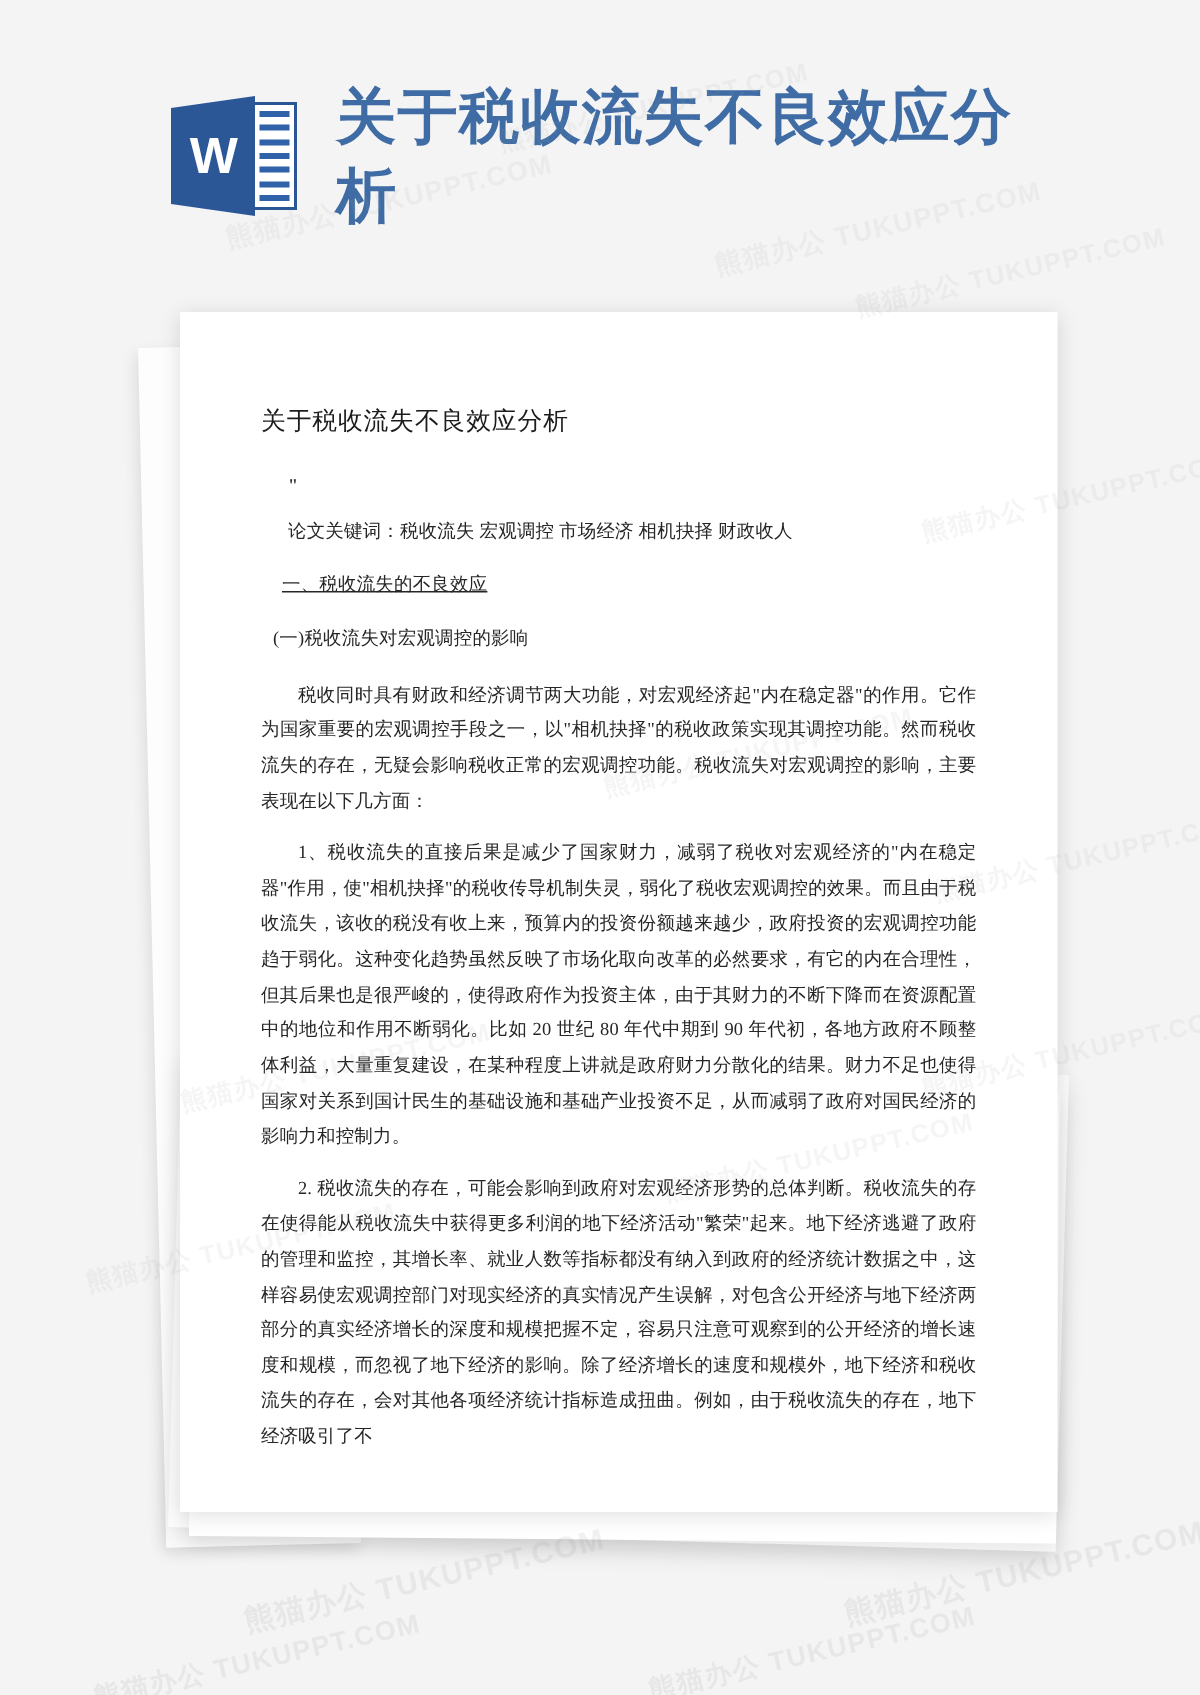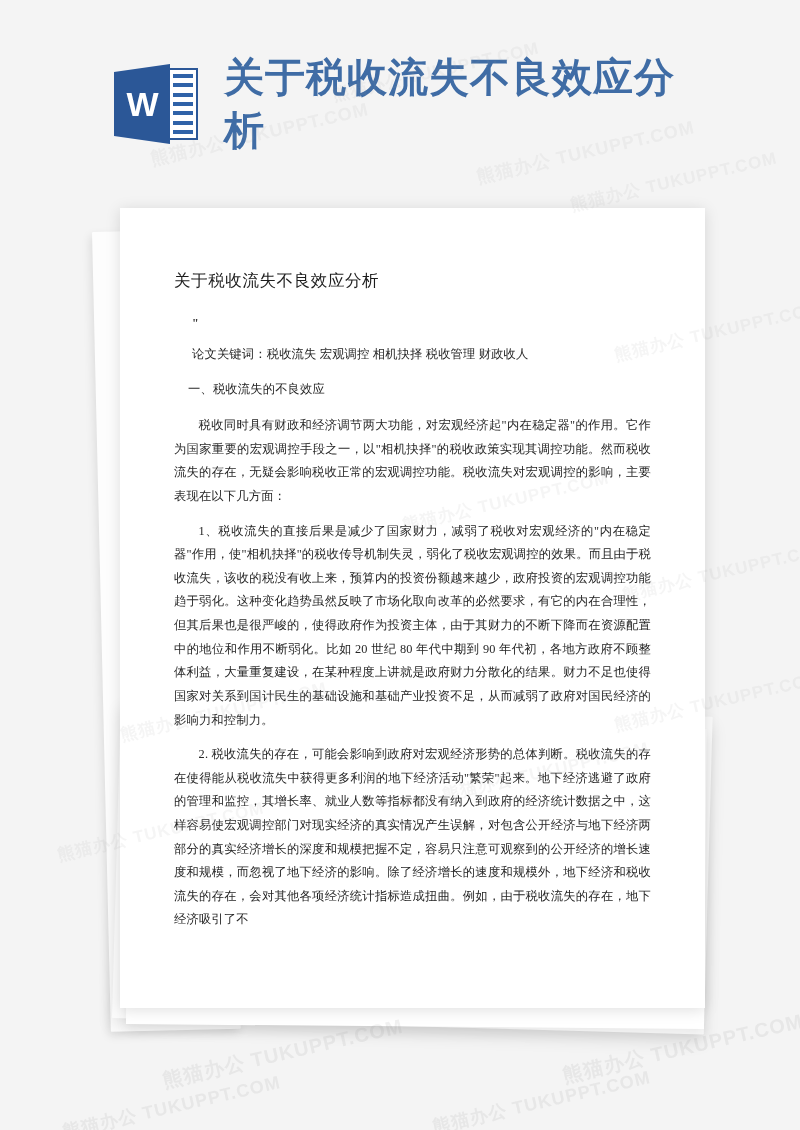--- a/index.html
+++ b/index.html
@@ -172,21 +172,21 @@
     font-size: 12.3px;
     line-height: 1.92;
     color: #262626;
     margin: 0 0 11px 0;
     text-align: justify;
     text-justify: inter-character;
     letter-spacing: 0.15px;
   }
   .para.indent { text-indent: 2em; }
   .para.kw { margin-left: 18px; }
-  .para.sec { margin-left: 14px; margin-bottom: 13px; }
+  .para.sec { margin-left: 14px; margin-bottom: 13px; text-decoration: underline; }
   .para.sub { margin-left: 8px; margin-bottom: 14px; }
 
   
   .wm {
     position: absolute;
     color: rgba(120,120,120,0.16);
     font-family: "Liberation Sans", "DejaVu Sans", sans-serif;
     font-weight: bold;
     white-space: nowrap;
     transform: rotate(-13deg);
@@ -235,22 +235,23 @@
       <div class="wi-line"></div>
       <div class="wi-line"></div>
     </div>
   </div>
   <h1 class="doc-title">关于税收流失不良效应分析</h1>
 </div>
 
 <div class="page">
   <div class="page-heading">关于税收流失不良效应分析</div>
   <div class="quote-mark">"</div>
-  <p class="para kw">论文关键词：税收流失 宏观调控 相机抉择 税收管理 财政收人</p>
+  <p class="para kw">论文关键词：税收流失 宏观调控 市场经济 相机抉择 财政收人</p>
   <p class="para sec">一、税收流失的不良效应</p>
+  <p class="para sub">(一)税收流失对宏观调控的影响</p>
   <p class="para indent">税收同时具有财政和经济调节两大功能，对宏观经济起"内在稳定器"的作用。它作为国家重要的宏观调控手段之一，以"相机抉择"的税收政策实现其调控功能。然而税收流失的存在，无疑会影响税收正常的宏观调控功能。税收流失对宏观调控的影响，主要表现在以下几方面：</p>
   <p class="para indent">1、税收流失的直接后果是减少了国家财力，减弱了税收对宏观经济的"内在稳定器"作用，使"相机抉择"的税收传导机制失灵，弱化了税收宏观调控的效果。而且由于税收流失，该收的税没有收上来，预算内的投资份额越来越少，政府投资的宏观调控功能趋于弱化。这种变化趋势虽然反映了市场化取向改革的必然要求，有它的内在合理性，但其后果也是很严峻的，使得政府作为投资主体，由于其财力的不断下降而在资源配置中的地位和作用不断弱化。比如 20 世纪 80 年代中期到 90 年代初，各地方政府不顾整体利益，大量重复建设，在某种程度上讲就是政府财力分散化的结果。财力不足也使得国家对关系到国计民生的基础设施和基础产业投资不足，从而减弱了政府对国民经济的影响力和控制力。</p>
   <p class="para indent">2. 税收流失的存在，可能会影响到政府对宏观经济形势的总体判断。税收流失的存在使得能从税收流失中获得更多利润的地下经济活动"繁荣"起来。地下经济逃避了政府的管理和监控，其增长率、就业人数等指标都没有纳入到政府的经济统计数据之中，这样容易使宏观调控部门对现实经济的真实情况产生误解，对包含公开经济与地下经济两部分的真实经济增长的深度和规模把握不定，容易只注意可观察到的公开经济的增长速度和规模，而忽视了地下经济的影响。除了经济增长的速度和规模外，地下经济和税收流失的存在，会对其他各项经济统计指标造成扭曲。例如，由于税收流失的存在，地下经济吸引了不</p>
 </div>
 
 <div class="wm wm1 faint">熊猫办公 TUKUPPT.COM</div>
 <div class="wm wm14 faint">熊猫办公 TUKUPPT.COM</div>
 <div class="wm wm2 faint">熊猫办公 TUKUPPT.COM</div>
 <div class="wm wm3 faint">熊猫办公 TUKUPPT.COM</div>
 <div class="wm wm4 faint">熊猫办公 TUKUPPT.COM</div>

